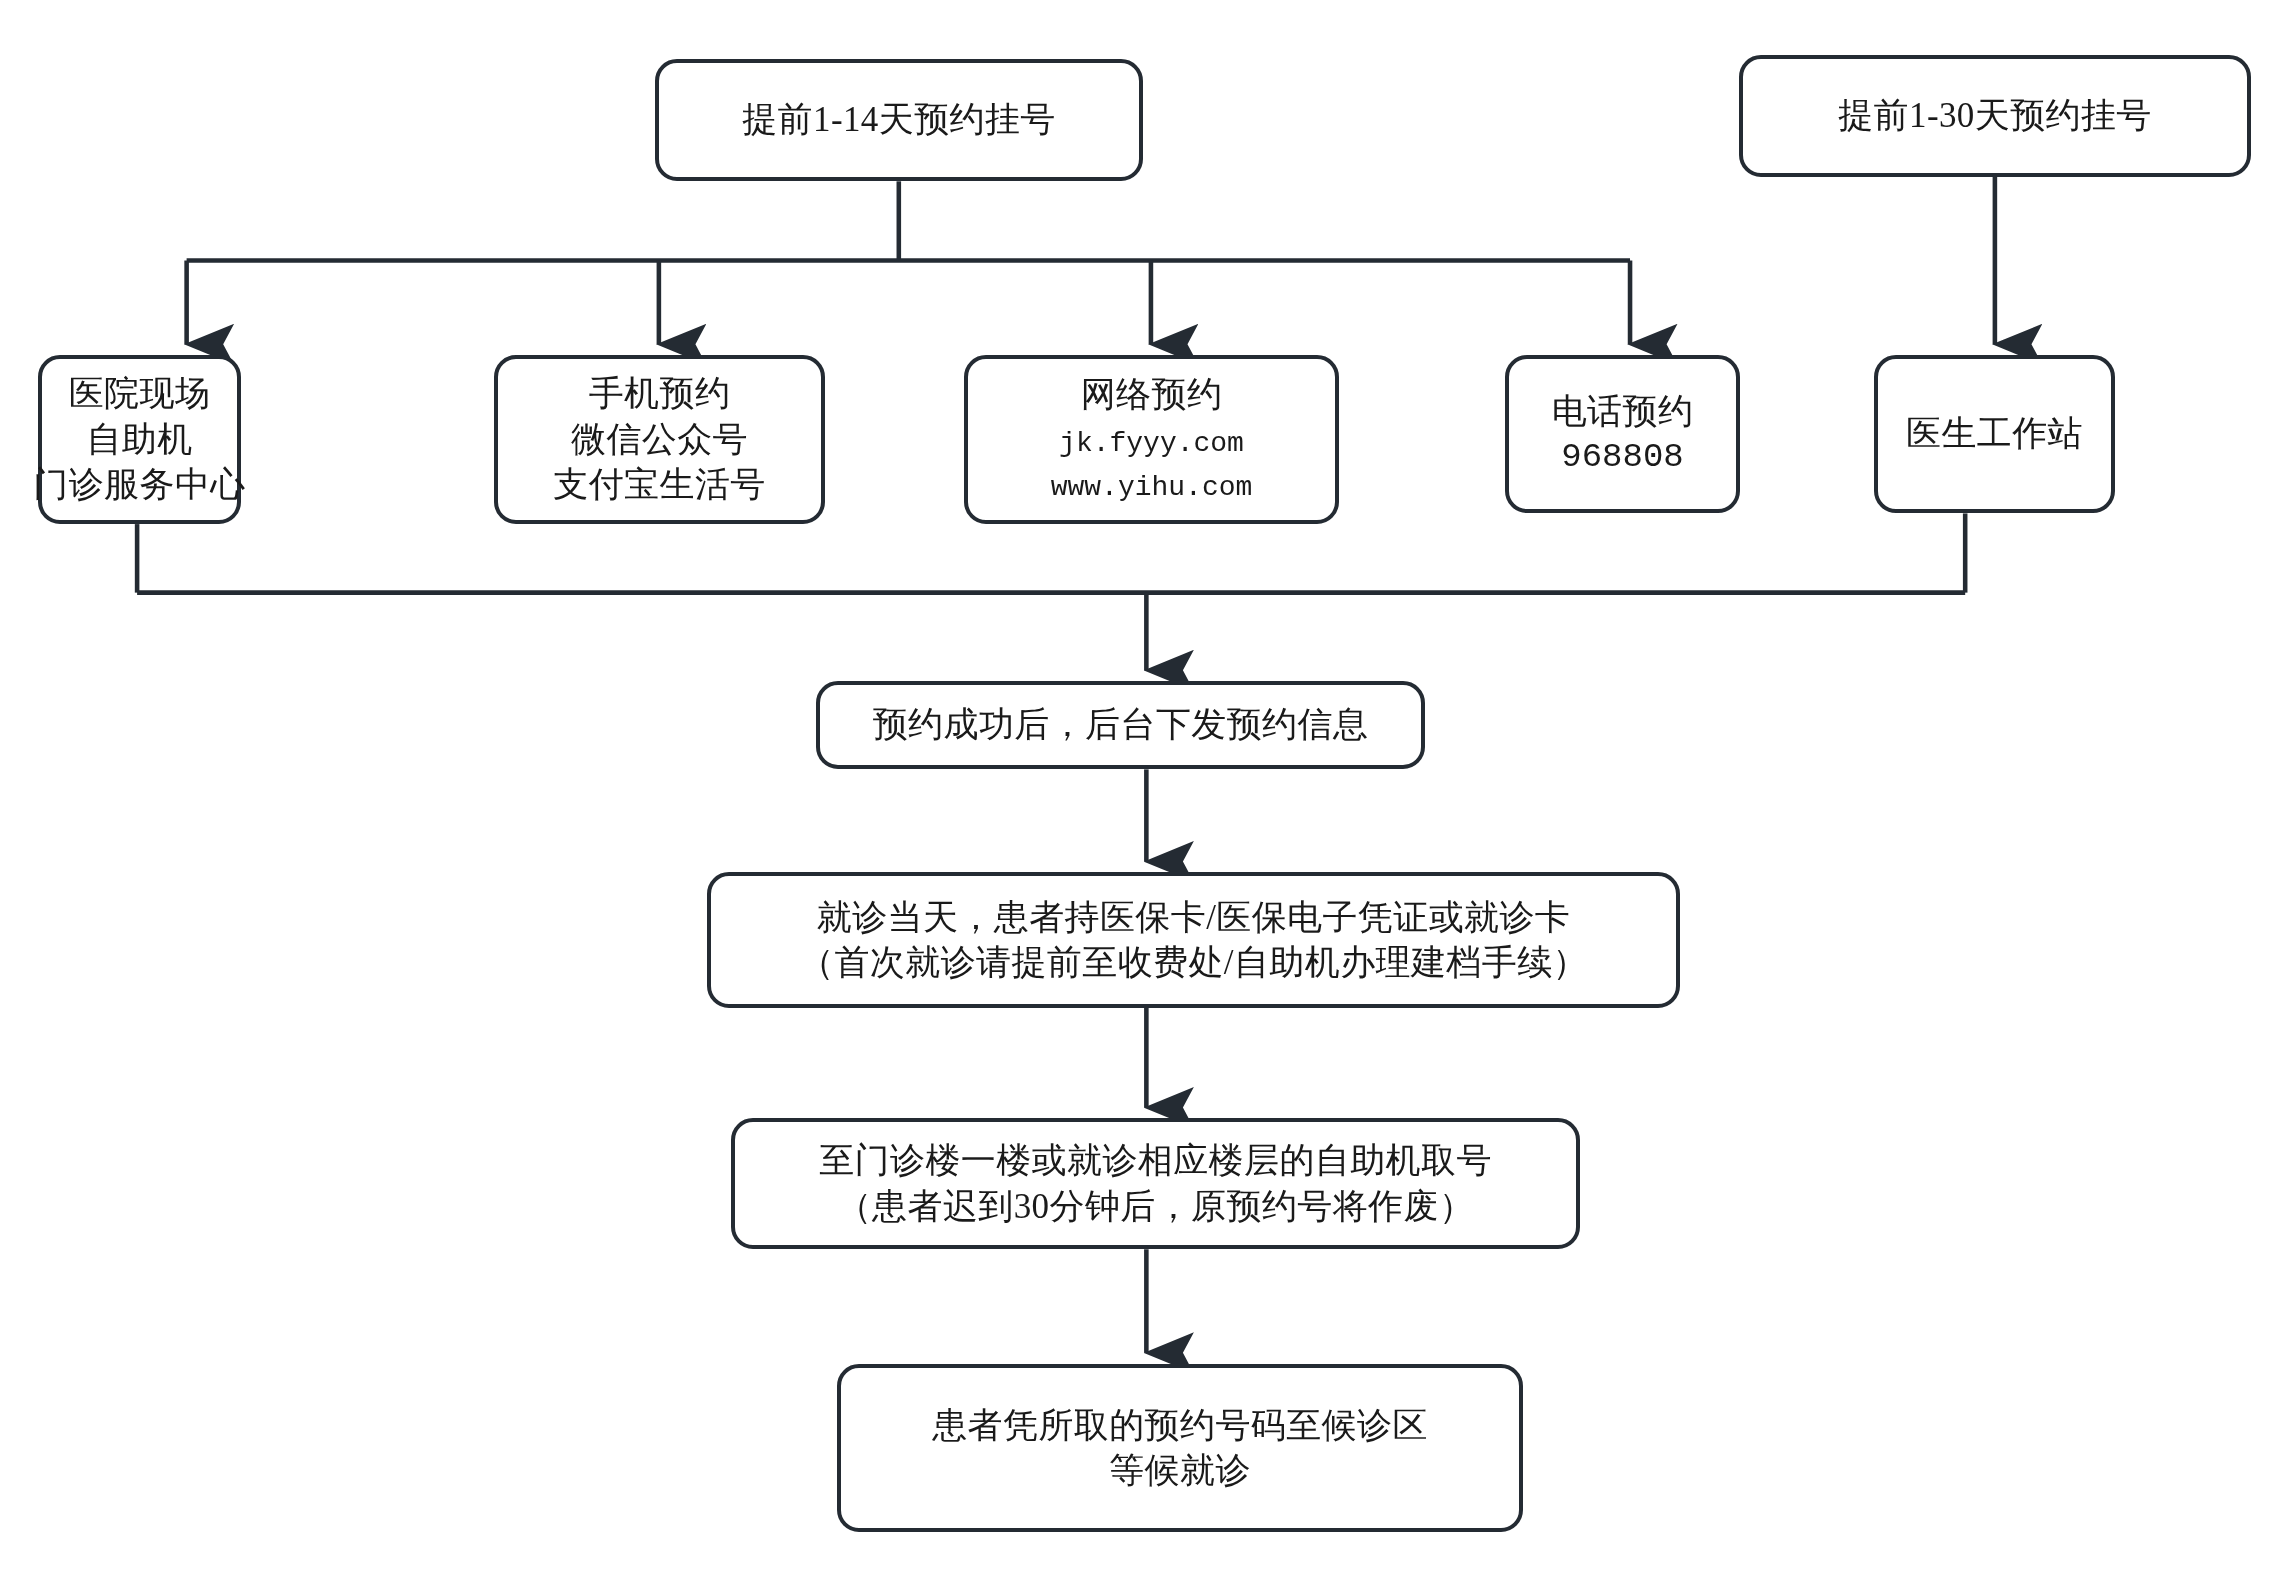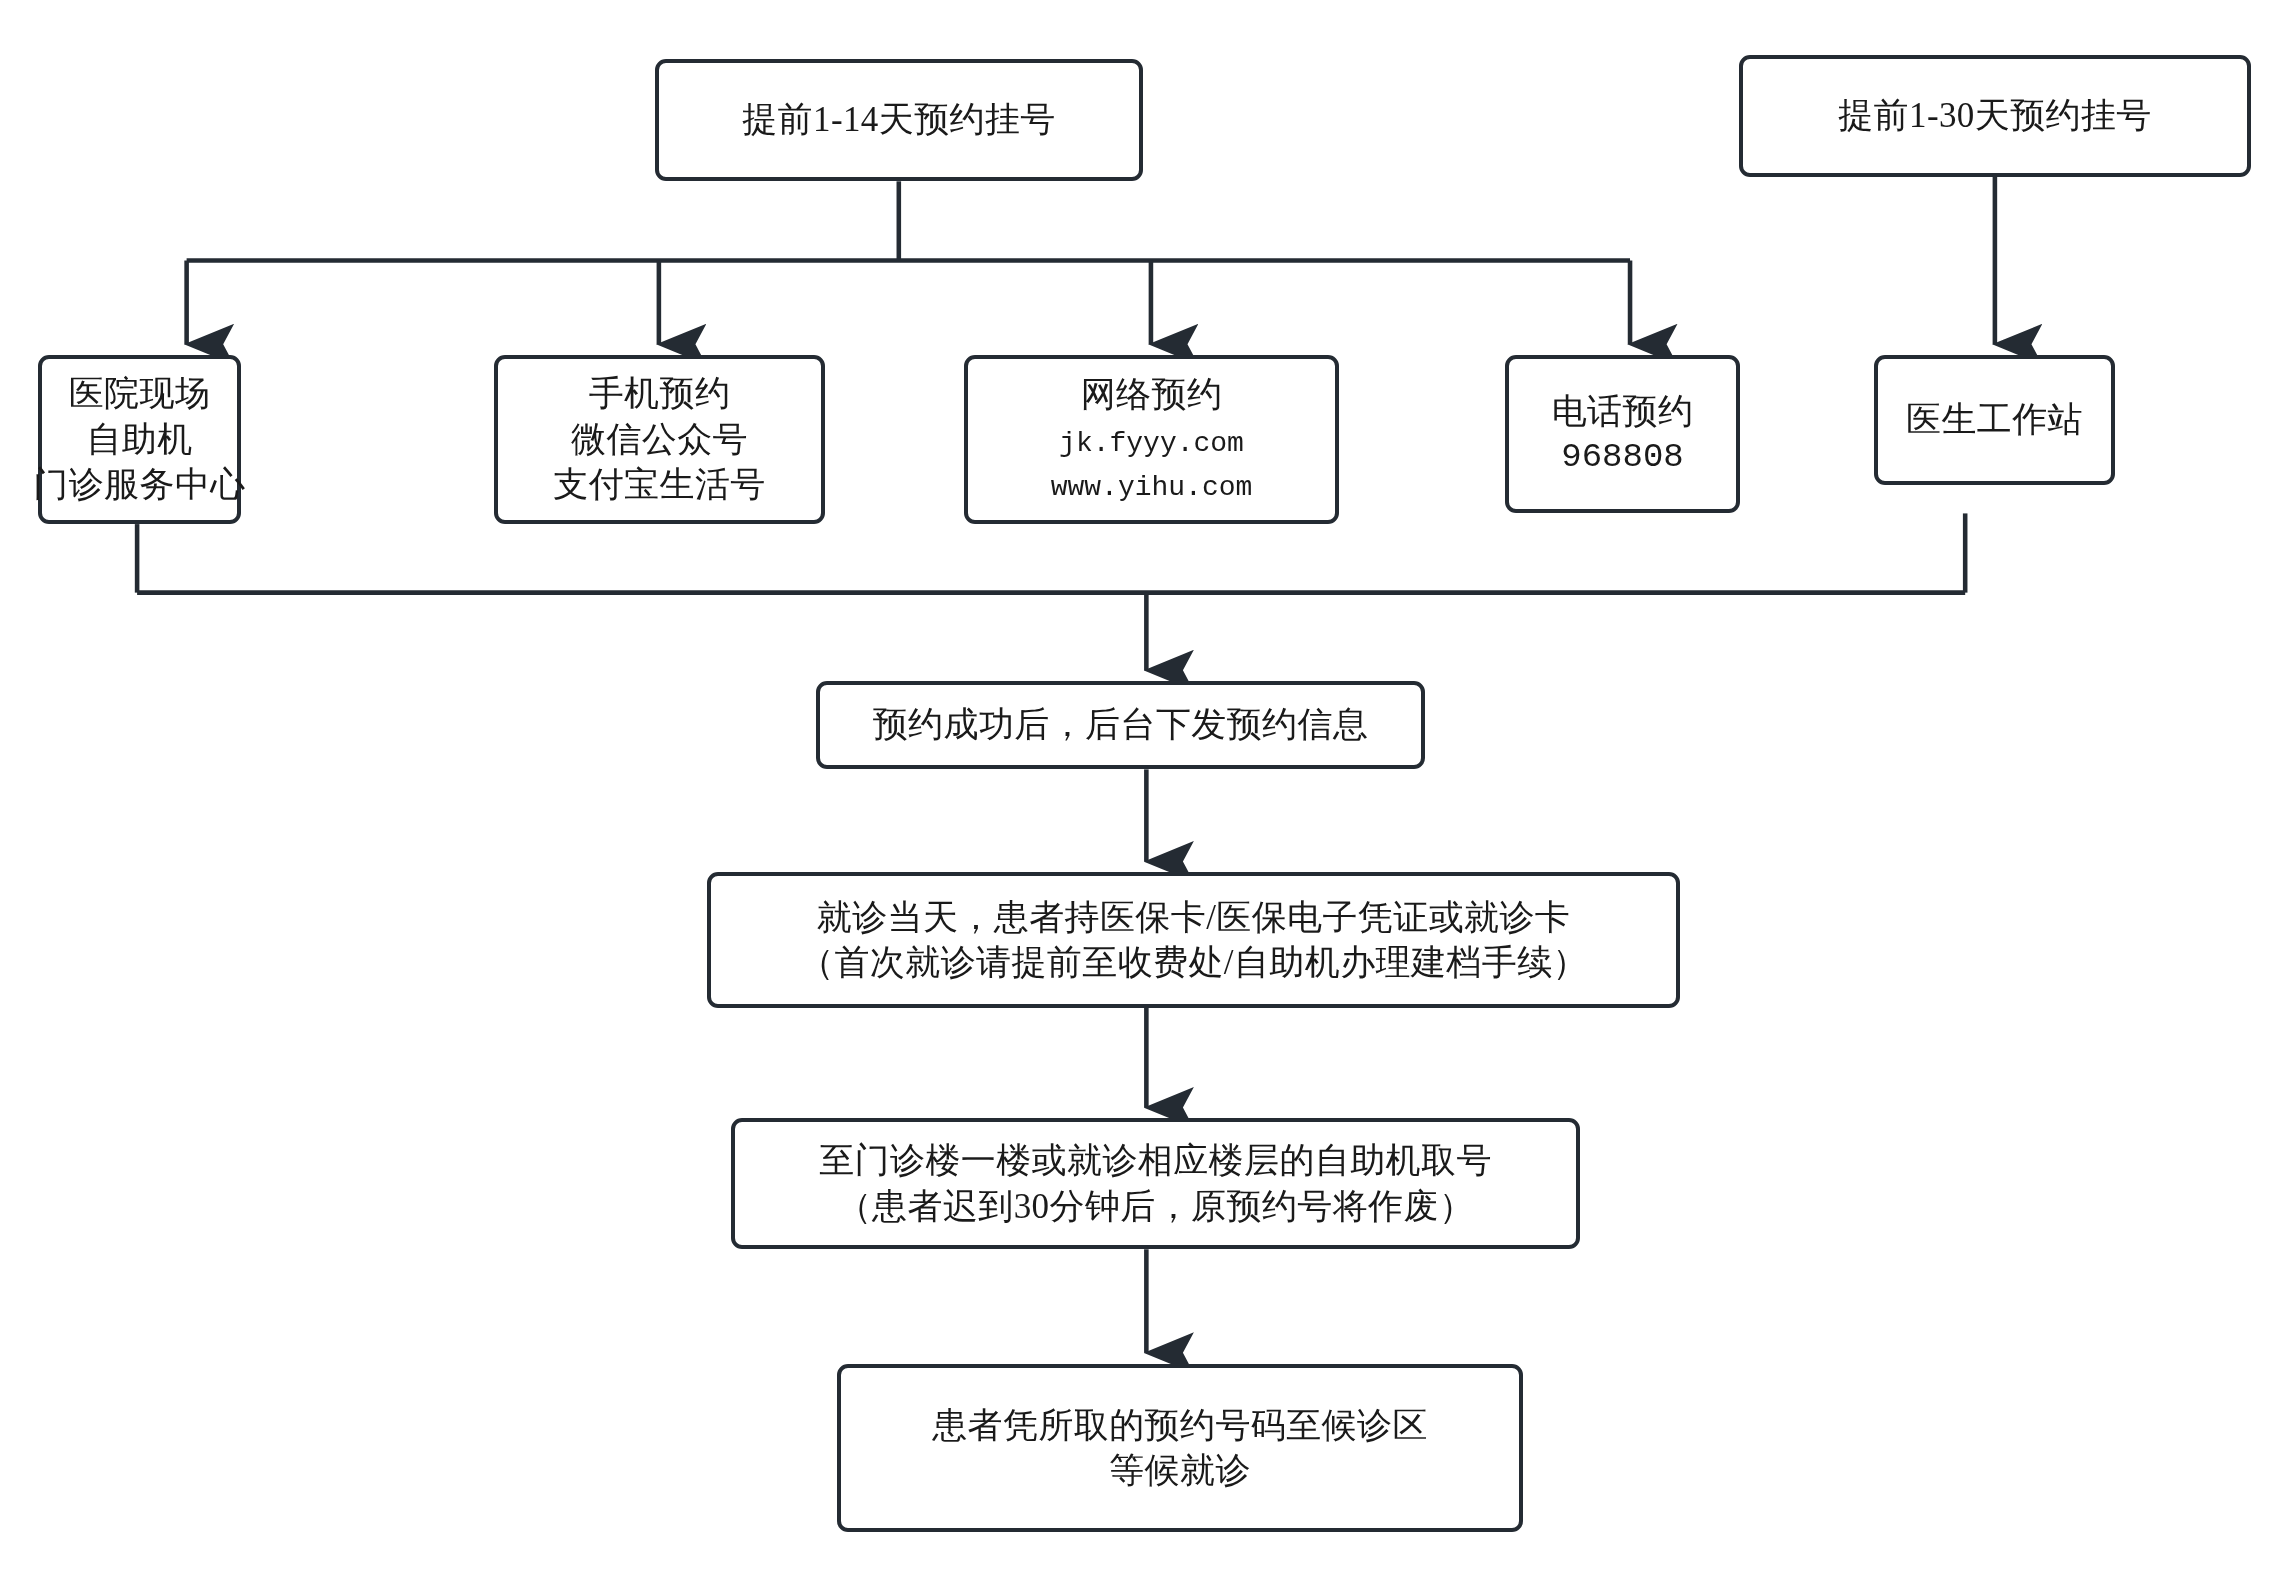--- a/index.html
+++ b/index.html
@@ -4,21 +4,21 @@
 <style>
   html,body{margin:0;padding:0;background:#ffffff;}
   body{font-family:"Liberation Serif","DejaVu Serif",serif;}
   #stage{position:relative;width:2295px;height:1589px;background:#fff;overflow:hidden;}
   #wires{position:absolute;left:0;top:0;width:2295px;height:1589px;}
   .node{
     position:absolute;
     box-sizing:border-box;
     background:#ffffff;
     border:4.6px solid #242b33;
-    border-radius:11px;
+    border-radius:22px;
     display:flex;
     flex-direction:column;
     align-items:center;
     justify-content:center;
     text-align:center;
     color:#1a1a1a;
     z-index:2;
   }
   .node .ln{
     display:block;
@@ -37,21 +37,21 @@
     font-size:34px;
     letter-spacing:0px;
   }
   
   #n-adv14 {left:655px;  top:59px;   width:488px; height:122px;}
   #n-adv30 {left:1739px; top:55px;   width:512px; height:122px;}
   #n-onsite{left:38px;   top:355px;  width:203px; height:169px;}
   #n-mobile{left:494px;  top:355px;  width:331px; height:169px;}
   #n-web   {left:964px; top:355px;  width:375px; height:169px;gap:8px;}
   #n-phone {left:1505px; top:355px;  width:235px; height:158px;}
-  #n-doctor{left:1874px; top:355px;  width:241px; height:130px;}
+  #n-doctor{left:1874px; top:355px;  width:241px; height:158px;}
   #n-notify{left:816px; top:681px;  width:609px; height:88px;}
   #n-cards {left:707px;  top:872px; width:973px;height:136px;}
   #n-ticket{left:731px;  top:1118px; width:849px;height:131px;}
   #n-wait  {left:837px; top:1364px; width:686px; height:168px;}
 </style>
 </head>
 <body>
 
 <div id="stage">
 

